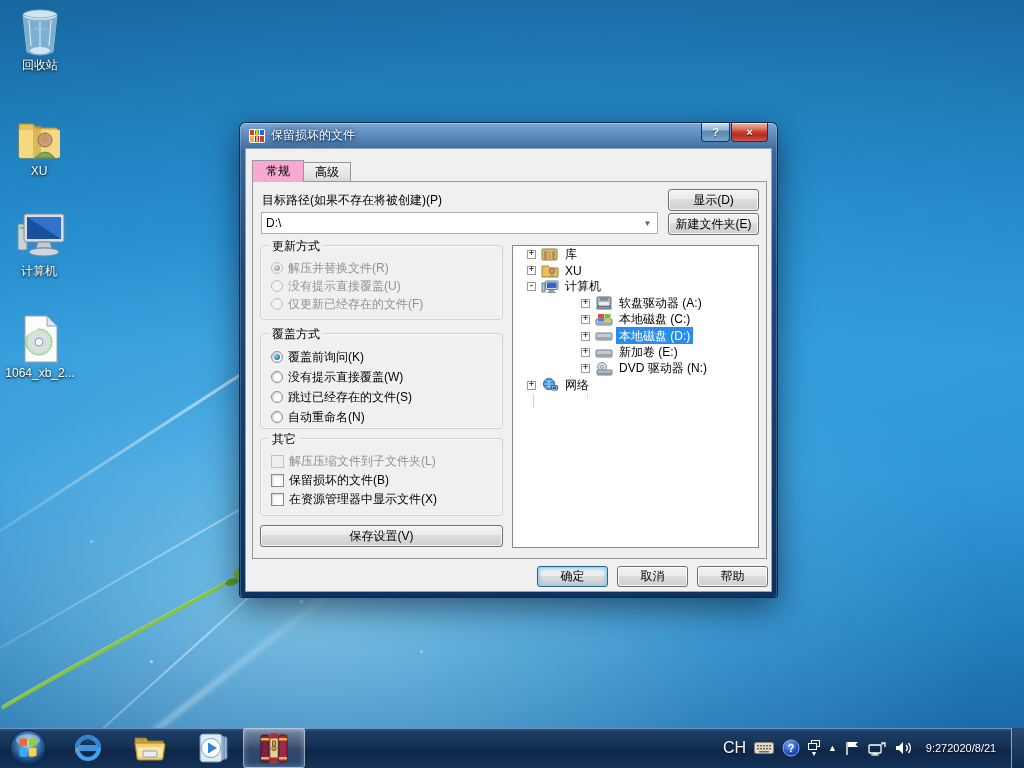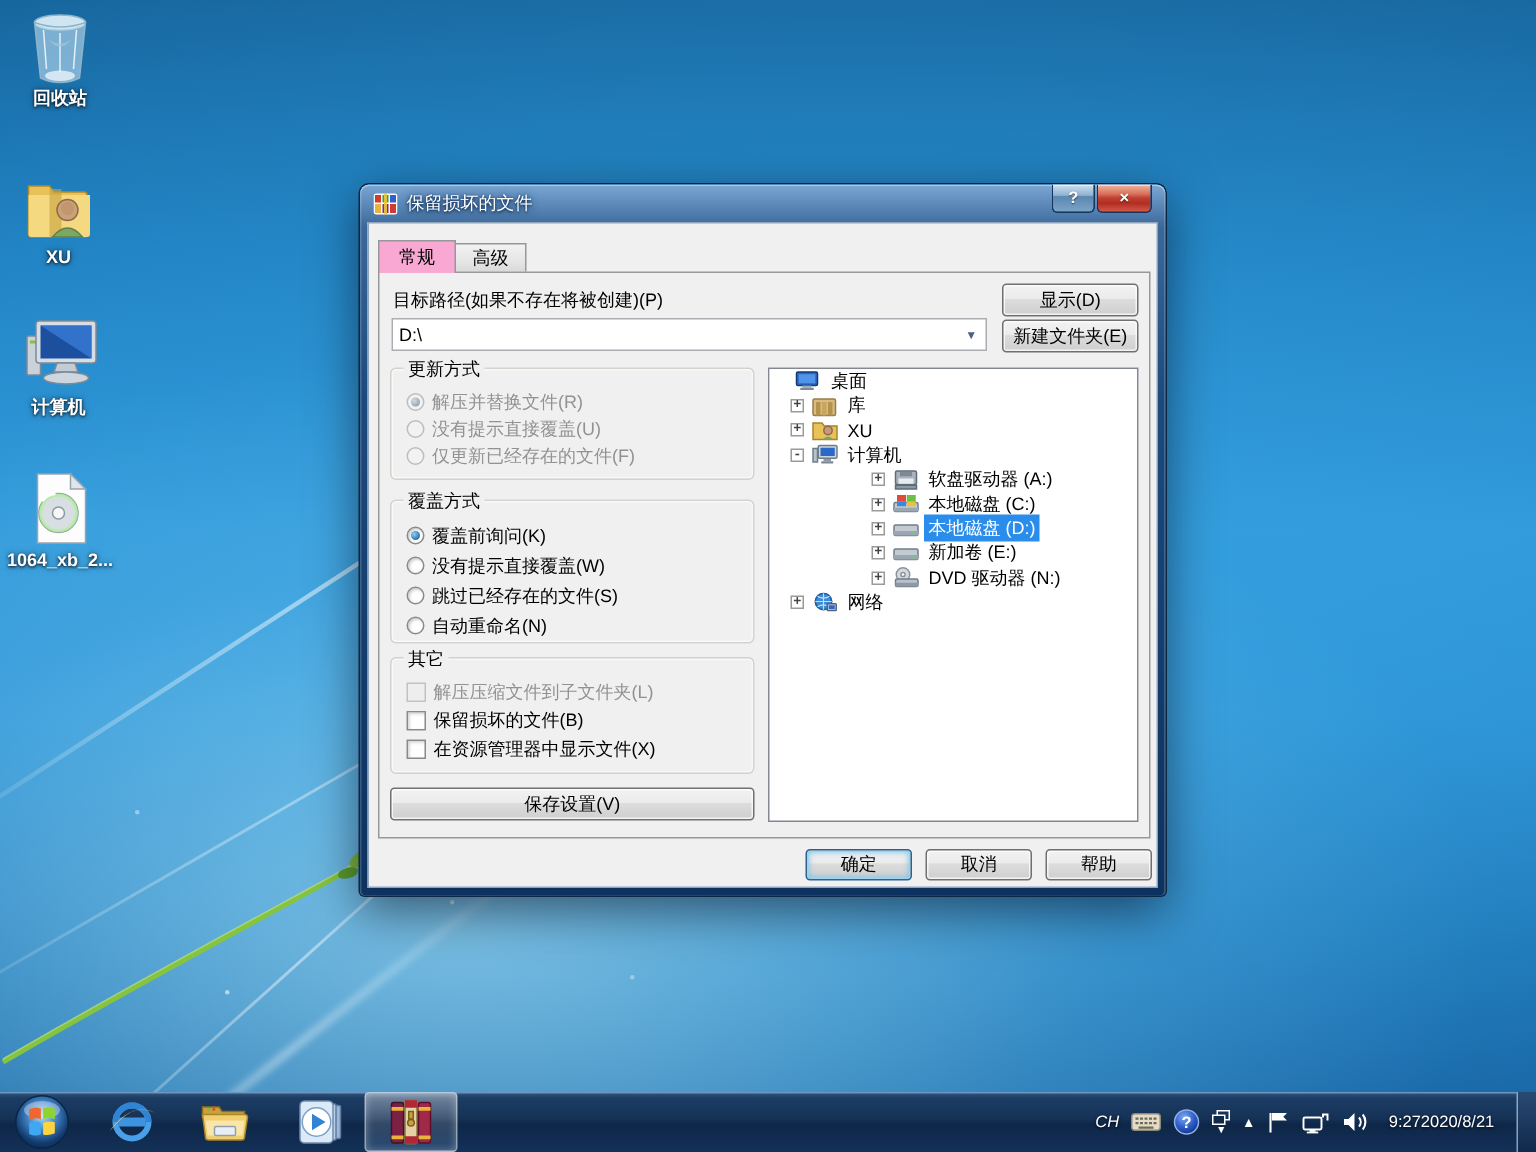--- a/index.html
+++ b/index.html
@@ -19,21 +19,21 @@
   .s2{left:-160px;top:520px;width:760px;height:2px;transform:rotate(-30deg);
       background:linear-gradient(90deg,transparent,rgba(255,255,255,.4),transparent);}
   .s3{left:-80px;top:640px;width:560px;height:2px;transform:rotate(-42deg);
       background:linear-gradient(90deg,transparent,rgba(255,255,255,.45),transparent);}
   .s4{left:-60px;top:700px;width:500px;height:6px;transform:rotate(-38deg);filter:blur(2px);
       background:linear-gradient(90deg,transparent,rgba(255,255,255,.35),transparent);}
   .spark{position:absolute;width:3px;height:3px;border-radius:50%;background:#fff;opacity:.55;}
 
   
   .dicon{position:absolute;width:78px;text-align:center;color:#fff;font-size:12px;
-    text-shadow:0 1px 2px rgba(0,0,0,.85),0 0 4px rgba(0,0,0,.5);cursor:default;font-weight:bold;}
+    text-shadow:0 1px 2px rgba(0,0,0,.85),0 0 4px rgba(0,0,0,.5);cursor:default;}
   .dicon svg{display:block;margin:0 auto;}
   .dlabel{display:inline-block;margin-top:2px;padding:0 2px;line-height:14px;}
 
   
   .dlg{position:absolute;left:240px;top:123px;width:537px;height:474px;border-radius:6px 6px 3px 3px;
     background:linear-gradient(180deg,#7aa7d4 0%,#3a6899 6%,#1d4a7e 30%,#123c6b 70%,#0d3260 100%);
     box-shadow:0 0 0 1px #0a2746,0 10px 34px rgba(0,0,15,.55), inset 0 1px 0 rgba(255,255,255,.4),
                inset 1px 0 0 rgba(255,255,255,.18), inset -1px 0 0 rgba(255,255,255,.18);}
   .titlebar{position:absolute;left:0;top:0;right:0;height:25px;display:flex;align-items:center;
     color:#fff;font-size:12px;padding-left:9px;text-shadow:0 0 6px rgba(0,40,90,.9),0 1px 2px #001a3a;}
@@ -120,21 +120,21 @@
                linear-gradient(180deg,#1b3a62,#0d2444);}
   .taskbar::before{content:"";position:absolute;top:0;left:0;right:0;height:1px;background:rgba(130,170,215,.75);}
   .titem{position:absolute;top:0;height:40px;display:flex;align-items:center;justify-content:center;cursor:pointer;}
   .orb{left:2px;width:52px;}
   .tie{left:66px;width:44px;} .tfold{left:128px;width:44px;} .twmp{left:192px;width:44px;}
   .trar{left:243px;width:62px;border:1px solid rgba(255,255,255,.5);border-radius:3px;box-sizing:border-box;
     background:linear-gradient(180deg,rgba(255,255,255,.38),rgba(255,255,255,.16) 50%,rgba(90,140,190,.25));
     box-shadow:inset 0 0 6px rgba(255,255,255,.35);}
   .tray{position:absolute;right:0;top:0;height:40px;display:flex;align-items:center;color:#fff;}
   .tray-item{display:flex;align-items:center;justify-content:center;cursor:pointer;margin:0 4px;}
-  .lang{font-size:11px;text-shadow:0 1px 2px #001;font-style:italic;}
+  .lang{font-size:16px;text-shadow:0 1px 2px #001;}
   .clock{width:80px;text-align:left;font-size:11px;line-height:14px;text-shadow:0 1px 2px #001;cursor:default;}
   .showdesk{width:12px;height:40px;margin-left:6px;border-left:1px solid rgba(160,190,225,.8);
     background:linear-gradient(180deg,#2a4a72,#10294c);cursor:pointer;}
   .caretdown{font-size:7px;margin-top:1px;line-height:5px;}
   .upchev{font-size:9px;}
 </style>
 </head>
 <body>
 
 <div class="screen">
@@ -302,32 +302,20 @@
         </div>
 
         <div class="w7btn btn-save">
           <span>保存设置(V)</span>
         </div>
 
         <div class="treepanel">
           <div class="guide gv1"></div>
           <div class="guide gv2"></div>
 
-          <div class="trow lv0">
-            <span class="texp"></span>
-            <span class="ticn">
-                <svg viewBox="0 0 18 14" width="18" height="14">
-                  <rect x="1" y="1" width="14" height="9" rx="1" fill="#2a69c8" stroke="#16386e"></rect>
-                  <rect x="2.5" y="2.5" width="11" height="6" fill="#4f94e8"></rect>
-                  <rect x="5" y="10" width="6" height="1.5" fill="#9aa6b4"></rect>
-                  <rect x="3.5" y="11.5" width="9" height="1.5" fill="#7d8a99"></rect>
-                </svg>
-              </span>
-            <span class="tlbl">桌面</span>
-          </div>
           <div class="trow lv1">
             <span class="texp">+</span>
             <span class="ticn">
                 <svg viewBox="0 0 18 14" width="18" height="14">
                   <rect x="1" y="2" width="15" height="11" rx="1" fill="#d9bb80" stroke="#9a7b45"></rect>
                   <rect x="3" y="4" width="3" height="9" fill="#b5934f"></rect>
                   <rect x="7" y="4" width="3" height="9" fill="#c8a660"></rect>
                   <rect x="11" y="4" width="3" height="9" fill="#b5934f"></rect>
                 </svg>
               </span>

